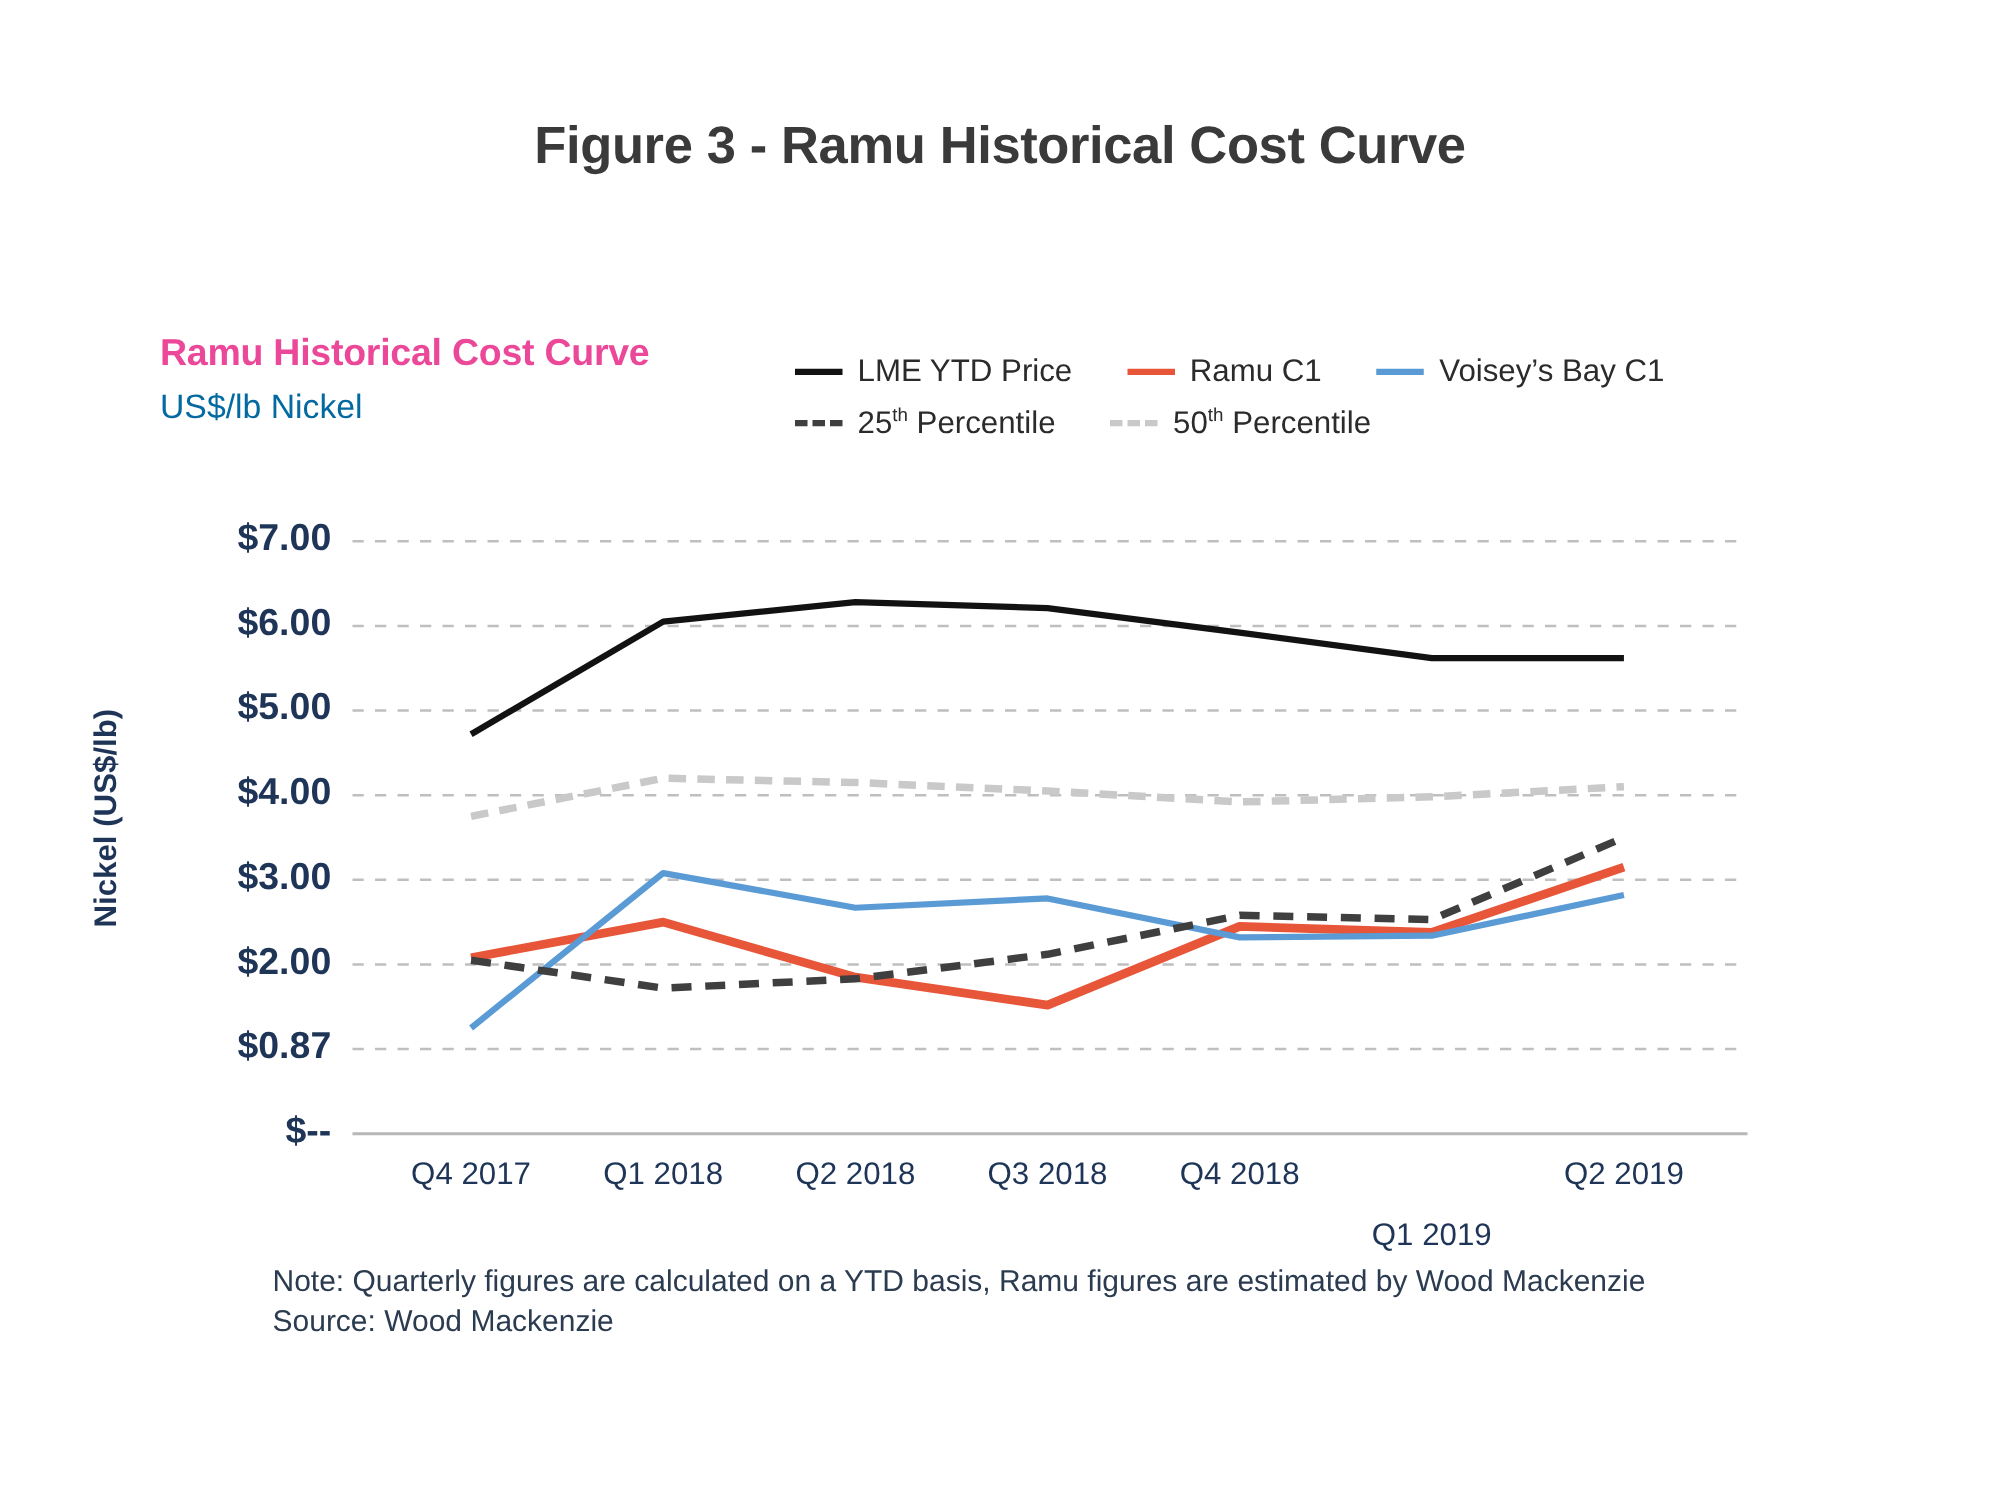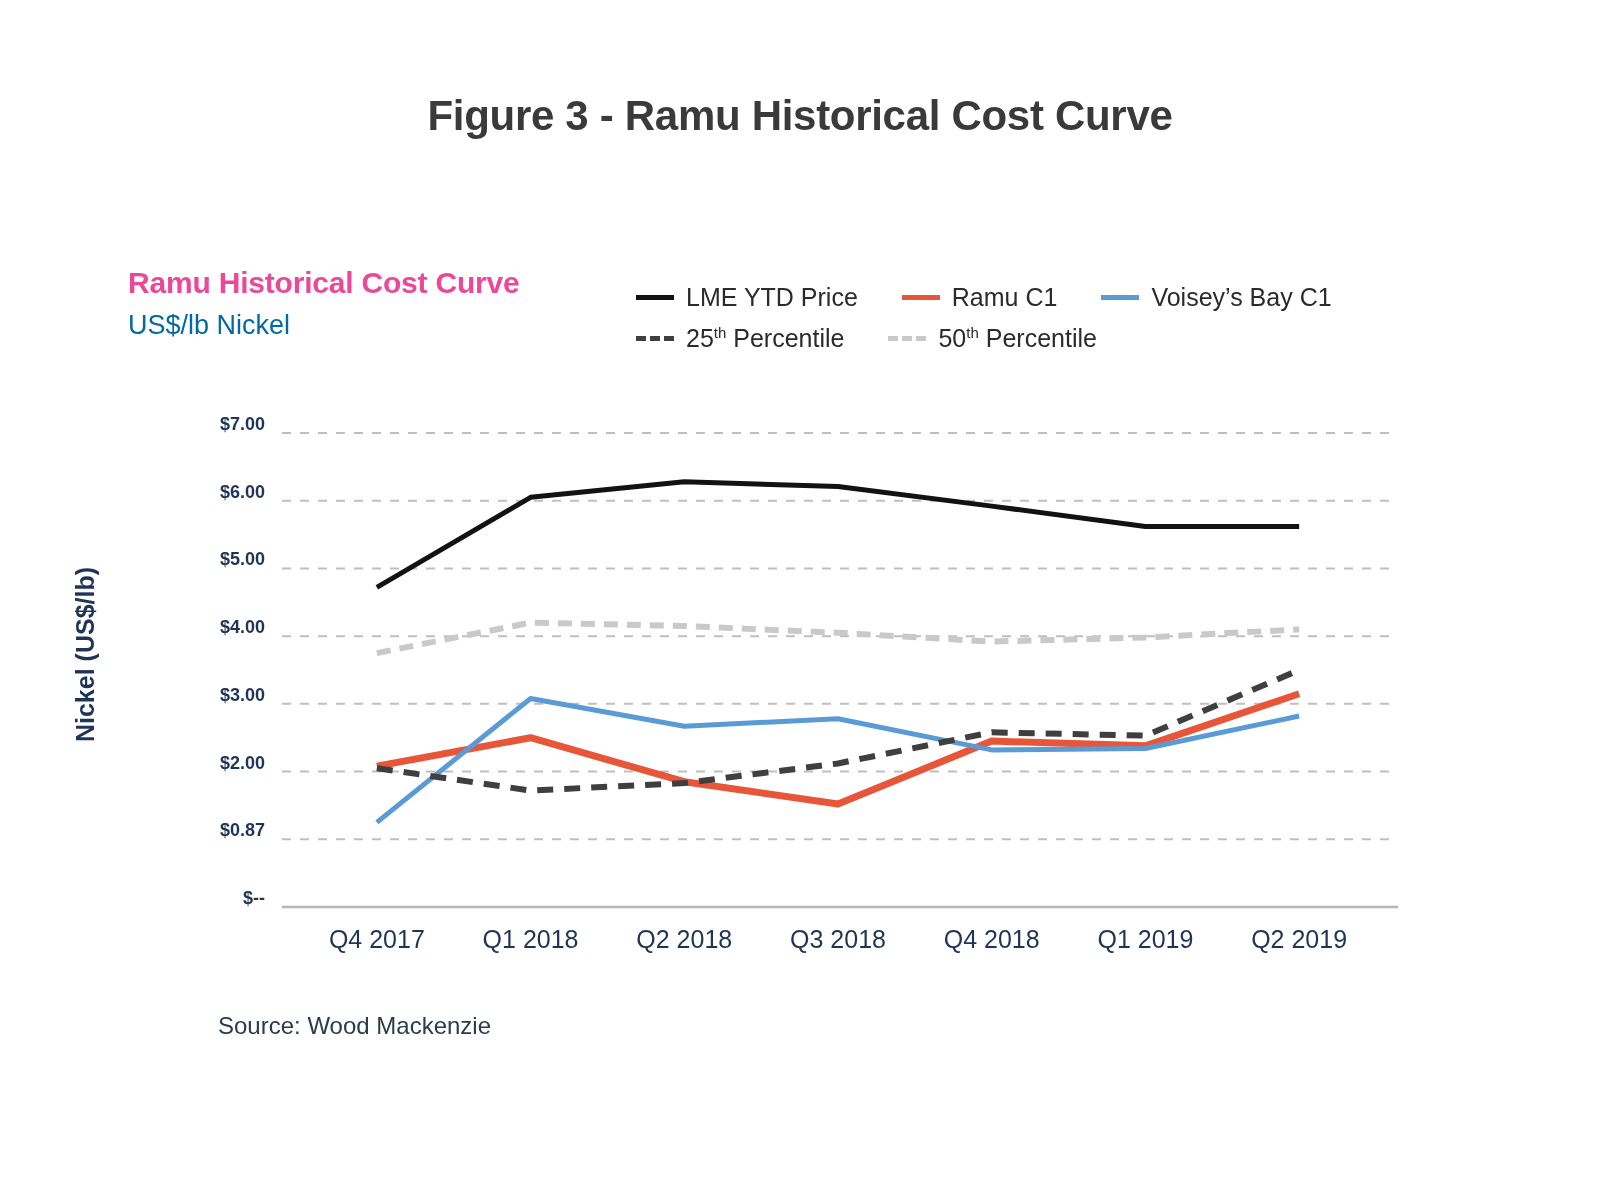--- a/index.html
+++ b/index.html
@@ -59,21 +59,21 @@
     transform:rotate(-90deg);
     transform-origin:center center;
     font-size:25px;
     font-weight:bold;
     color:#1f3558;
   }
   .ytick {
     position:absolute;
     width:120px;
     text-align:right;
-    font-size:18px;
+    font-size:30px;
     font-weight:bold;
     color:#1f3558;
   }
   .xtick {
     position:absolute;
     text-align:center;
     font-size:25px;
     color:#1f3558;
     width:180px;
   }
@@ -148,20 +148,21 @@
       <div class="ytick" style="left: 145px; top: 752.571px;">$2.00</div>
       <div class="ytick" style="left: 145px; top: 820.286px;">$0.87</div>
       <div class="ytick" style="left: 145px; top: 888px;">$--</div>
     </div>
   <div id="xtick-layer">
       <div class="xtick" style="left: 286.857px; top: 925px;">Q4 2017</div>
       <div class="xtick" style="left: 440.571px; top: 925px;">Q1 2018</div>
       <div class="xtick" style="left: 594.286px; top: 925px;">Q2 2018</div>
       <div class="xtick" style="left: 748px; top: 925px;">Q3 2018</div>
       <div class="xtick" style="left: 901.714px; top: 925px;">Q4 2018</div>
-      <div class="xtick" style="left: 1055.43px; top: 925px;">Q1 2019</div>
+      <div class="xtick" style="left: 1055.43px; top: 974px;">Q1 2019</div>
       <div class="xtick" style="left: 1209.14px; top: 925px;">Q2 2019</div>
     </div>
 </div>
 
 <div class="note">
+  <div>Note: Quarterly figures are calculated on a YTD basis, Ramu figures are estimated by Wood Mackenzie</div>
   <div>Source: Wood Mackenzie</div>
 </div>
 
 </body></html>

